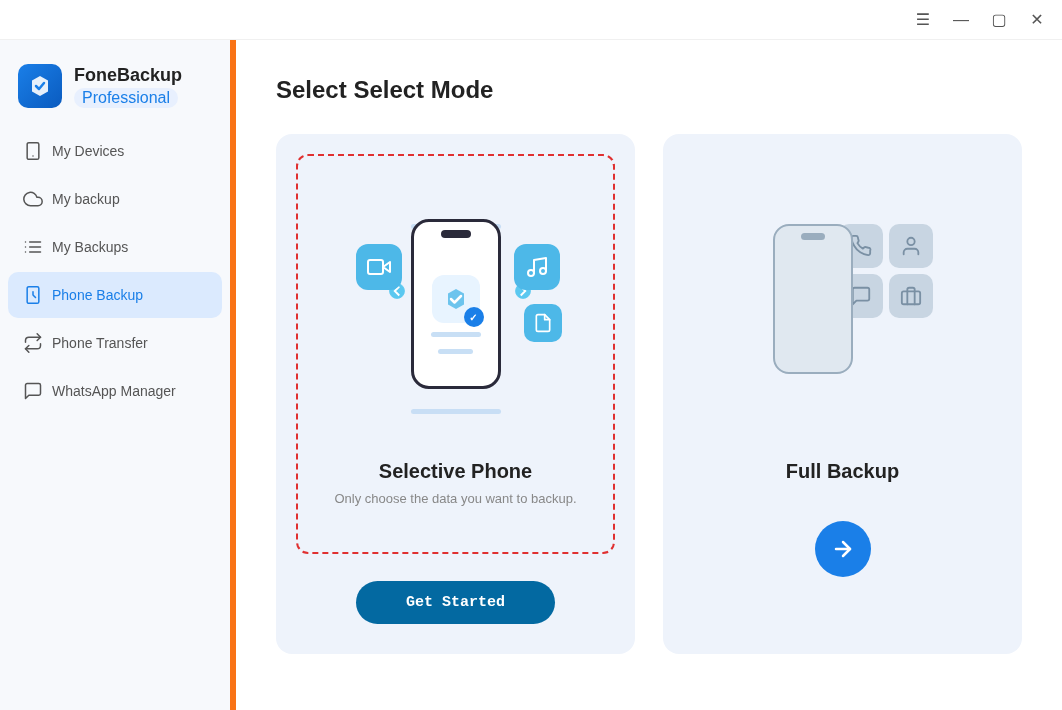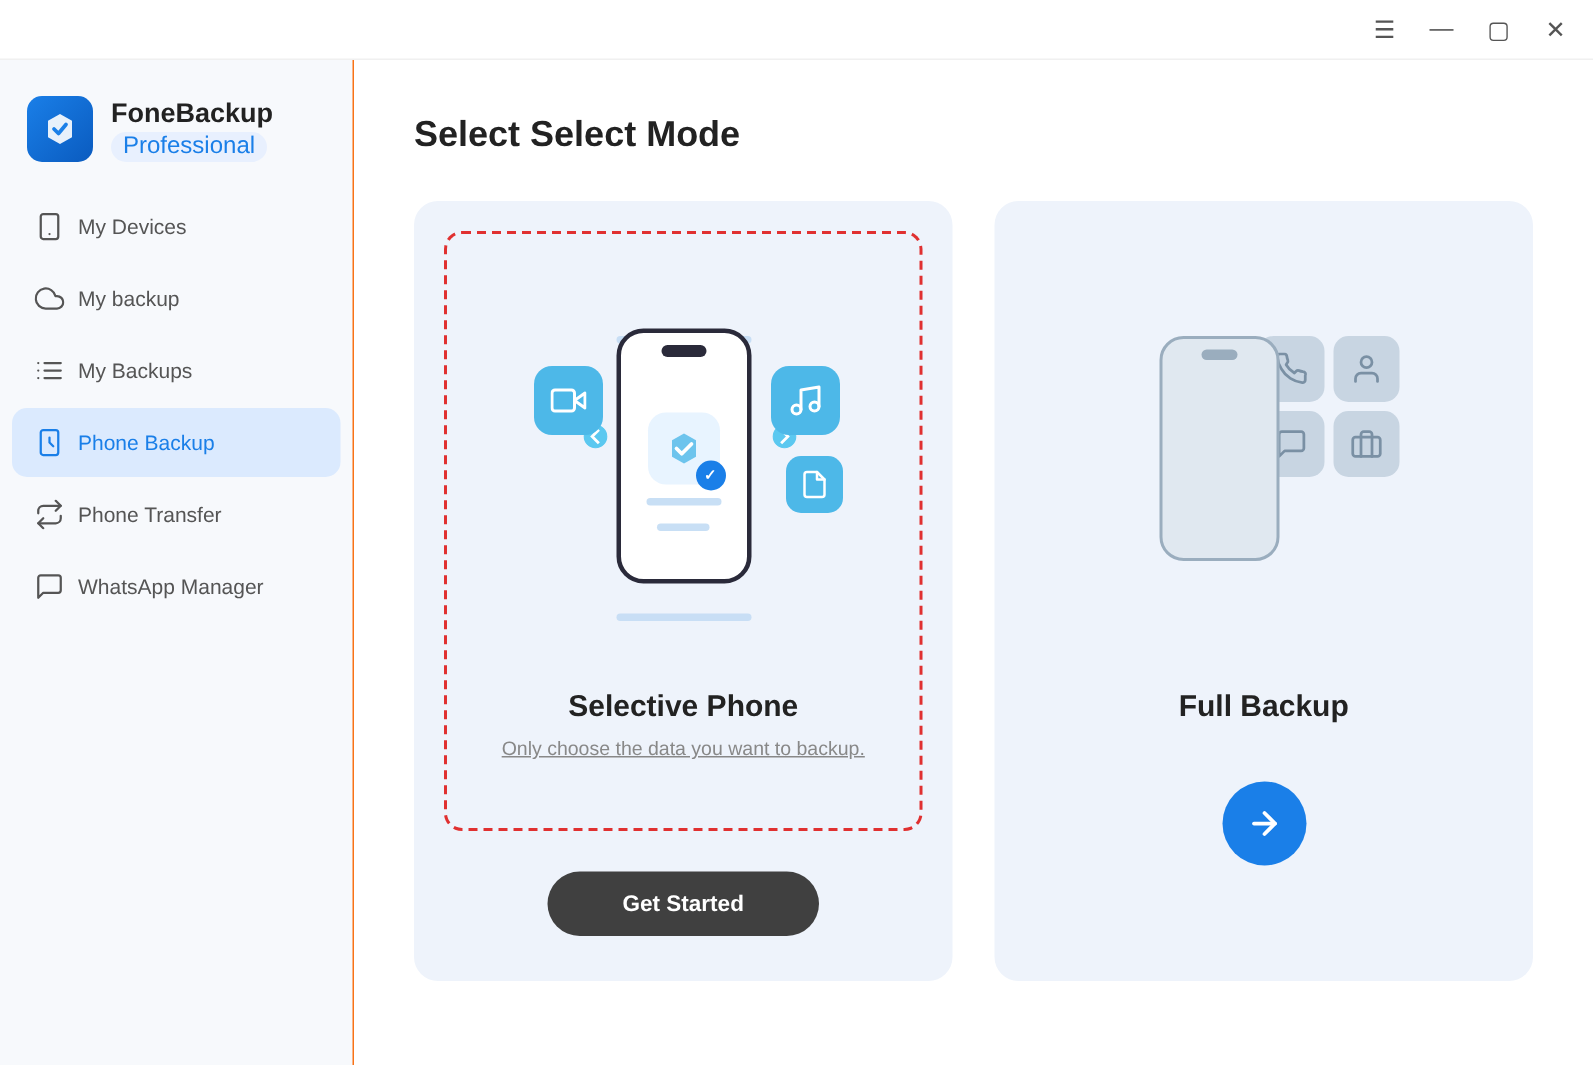--- a/index.html
+++ b/index.html
@@ -45,21 +45,21 @@
     .app-body {
       display: flex;
       flex: 1;
       overflow: hidden;
     }
 
     
     .sidebar {
       width: 236px;
       background: #f7f9fc;
-      border-right: 1px solid #f97316;
+      border-right: 6px solid #f97316;
       display: flex;
       flex-direction: column;
       padding: 10px 0;
       flex-shrink: 0;
     }
 
     .brand {
       display: flex;
       align-items: center;
       padding: 14px 18px 20px 18px;
@@ -288,33 +288,33 @@
       font-weight: 700;
       color: #222;
       margin-bottom: 8px;
       text-align: center;
     }
     .card-desc {
       font-size: 13px;
       color: #888;
       text-align: center;
       margin-bottom: auto;
-      text-decoration: underline;
     }
 
     .card-btn {
       padding: 13px 50px;
-      background: #404040;
+      background: #0369a1;
       color: #fff;
       border: none;
       border-radius: 25px;
       font-size: 15px;
       font-weight: 600;
       cursor: pointer;
       transition: background 0.15s;
+      font-family: Liberation Mono, monospace;
     }
 
     .card-btn-arrow {
       margin-top: 30px;
       width: 56px;
       height: 56px;
       background: #1a7fe8;
       color: #fff;
       border: none;
       border-radius: 50%;

